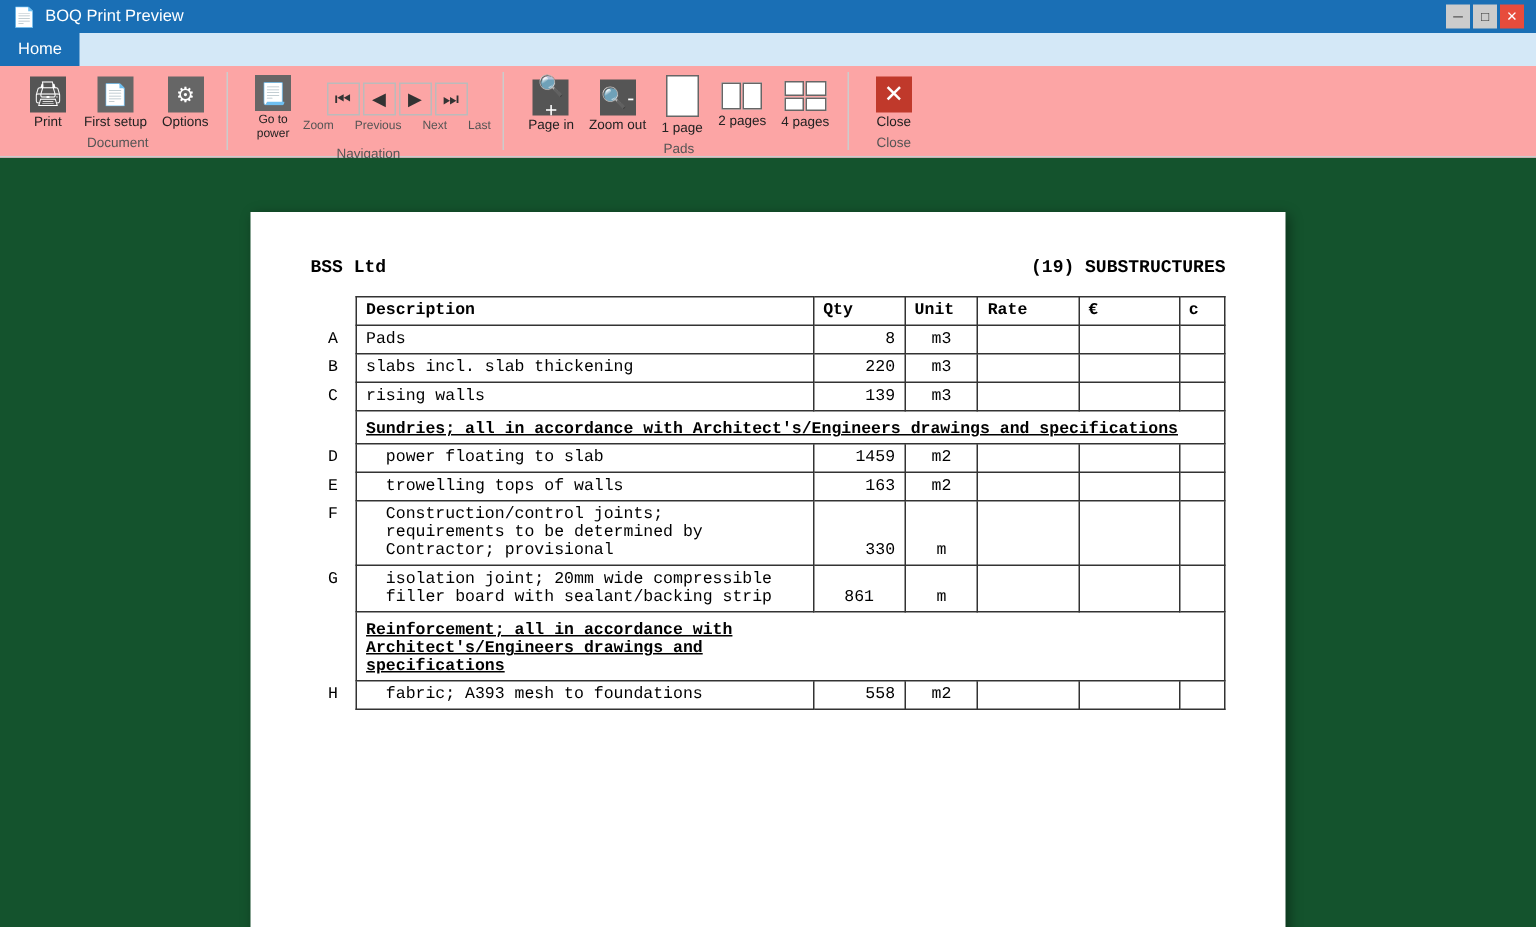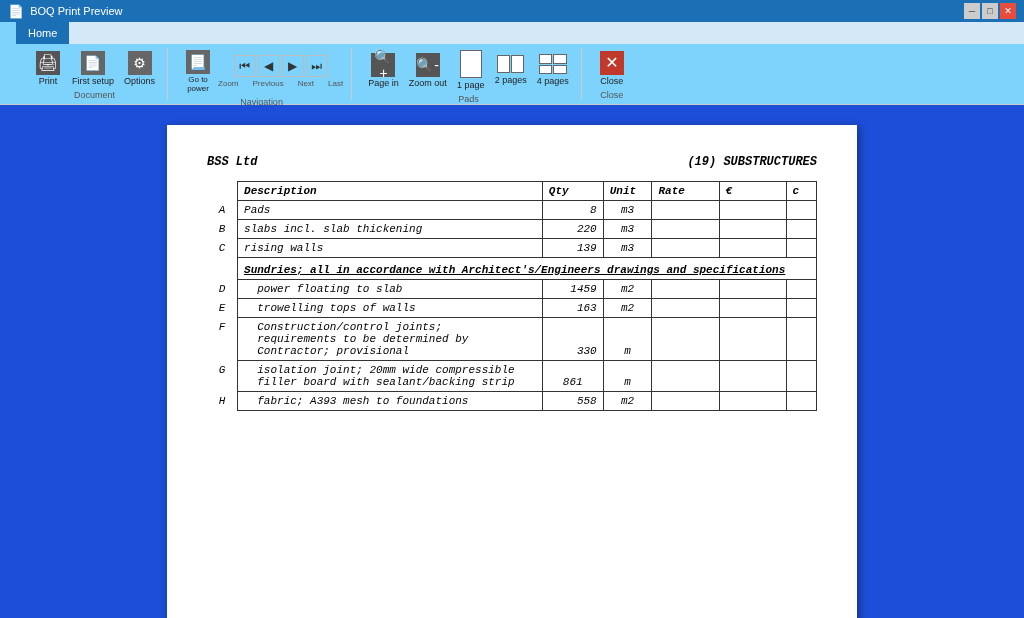--- a/index.html
+++ b/index.html
@@ -24,23 +24,22 @@
       border: none;
       cursor: pointer;
       display: flex; align-items: center; justify-content: center;
       font-size: 9px;
       color: #333;
     }
     .title-btn.close { background: #e74c3c; color: white; }
 
     
     .ribbon {
-      background: #7dd3fc;
+      background: #fca5a5;
       border-bottom: 1px solid #ccc;
-      padding-left: 16px;
     }
     .ribbon-tabs {
       display: flex;
       background: #d4e8f7;
       height: 22px;
     }
     .ribbon-tab {
       padding: 3px 12px;
       font-size: 11px;
       background: #1a6fb5;
@@ -100,29 +99,28 @@
       background: none;
       border: 1px solid #bbb;
       cursor: pointer;
       display: flex; align-items: center; justify-content: center;
       font-size: 12px;
       color: #333;
     }
 
     
     .main-area {
-      background: #1d4ed8;
+      background: #14532d;
       height: calc(100vh - 22px - 82px);
       overflow-y: auto;
       display: flex;
       flex-direction: column;
       align-items: center;
-      padding: 20px 0;
+      padding: 36px 0;
       position: relative;
-      font-style: italic;
     }
 
     
     .doc-page {
       background: white;
       width: 690px;
       min-height: 500px;
       box-shadow: 2px 2px 8px rgba(0,0,0,0.4);
       padding: 30px 40px;
       font-family: 'Courier New', Courier, monospace;
@@ -384,20 +382,26 @@
         <tr>
           <td style="border:none; background:white; text-align:center; font-family:'Courier New',monospace; font-size:11px;">G</td>
           <td>&nbsp;&nbsp;isolation joint; 20mm wide compressible<br>&nbsp;&nbsp;filler board with sealant/backing strip</td>
           <td style="text-align:center; vertical-align:bottom;">861</td>
           <td style="text-align:center; vertical-align:bottom;">m</td>
           <td></td>
           <td></td>
           <td></td>
         </tr>
 
+        <tr>
+          <td style="border:none; background:white;"></td>
+          <td colspan="6" style="padding:6px 6px 3px 6px;">
+            <span class="desc-bold-underline">Reinforcement; all in accordance with<br>Architect's/Engineers drawings and<br>specifications</span>
+          </td>
+        </tr>
 
         <tr>
           <td style="border:none; background:white; text-align:center; font-family:'Courier New',monospace; font-size:11px;">H</td>
           <td>&nbsp;&nbsp;fabric; A393 mesh to foundations</td>
           <td style="text-align:right;">558</td>
           <td style="text-align:center;">m2</td>
           <td></td>
           <td></td>
           <td></td>
         </tr>

